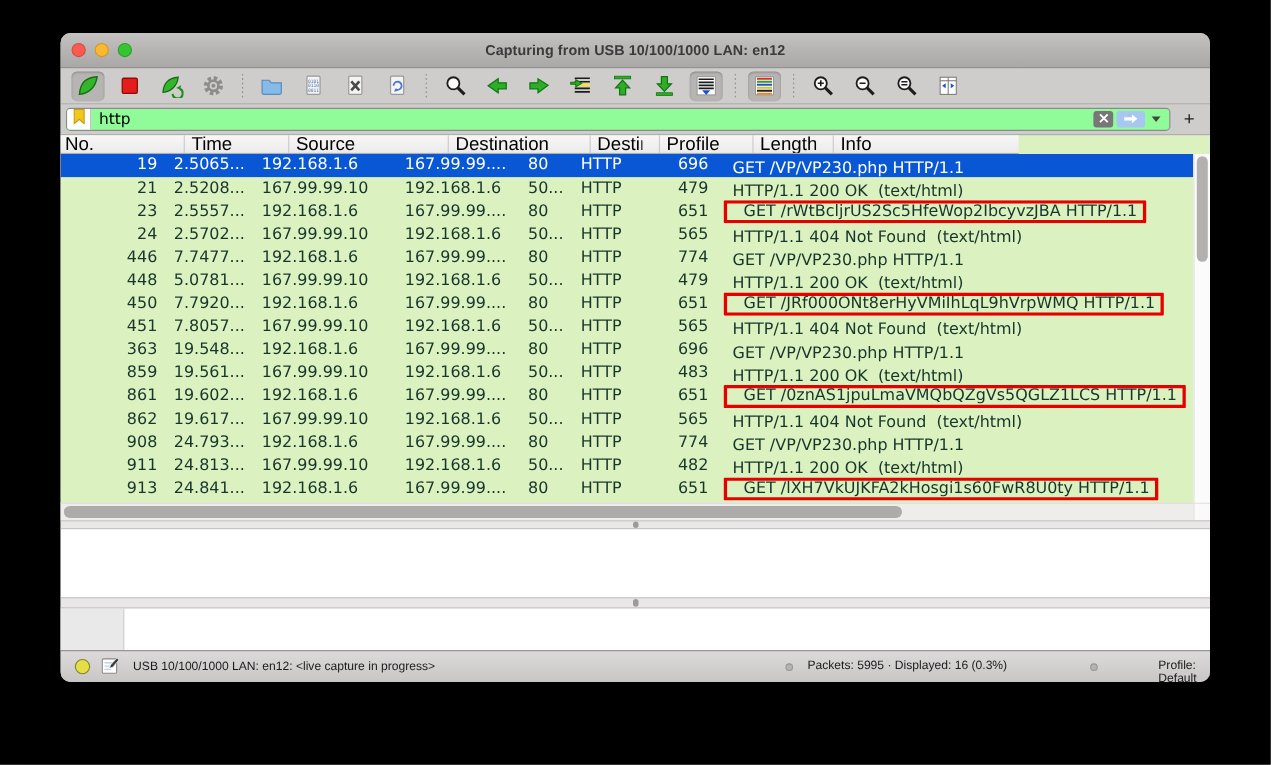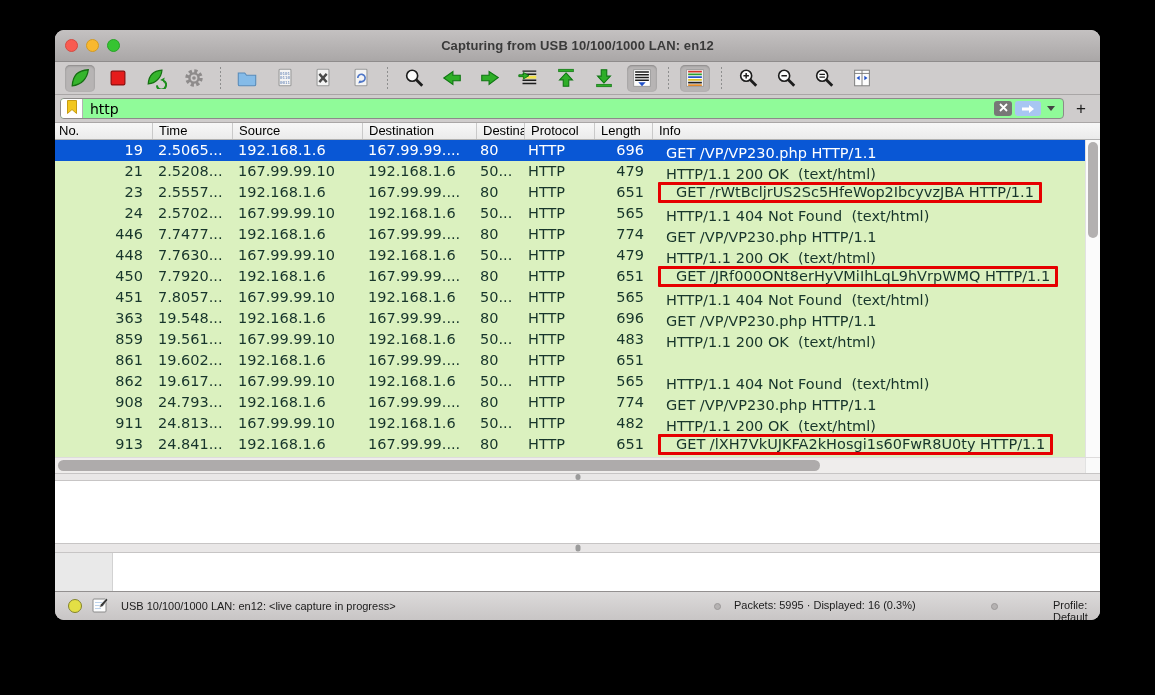--- a/index.html
+++ b/index.html
@@ -37,21 +37,21 @@
   .fclear{width:18px;height:15px;border-radius:3px;background:#777;color:#fff;display:flex;align-items:center;justify-content:center;
     font-size:11px;line-height:1;margin-right:3px;flex:0 0 18px;}
   .fapply{width:26px;height:15px;border-radius:3px;background:#a8c6f2;display:flex;align-items:center;justify-content:center;margin-right:4px;flex:0 0 26px;}
   .fcaret{width:0;height:0;border-left:4px solid transparent;border-right:4px solid transparent;border-top:5px solid #444;margin:0 8px 0 2px;flex:0 0 auto;}
   .fplus{width:22px;text-align:center;font-size:17px;color:#1b1b1b;margin-left:6px;flex:0 0 22px;}
 
   
   .list{flex:0 0 350px;display:flex;flex-direction:column;background:#dbf1bf;position:relative;}
   .grid{display:grid;grid-template-columns:97px 80px 130px 114px 48px 70px 58px minmax(0,1fr);}
   .hdr{height:17px;flex:0 0 17px;background:linear-gradient(#f7f7f7,#ebebeb);border-bottom:1px solid #b0b0b0;
-    font-size:13px;color:#000;line-height:16px;width:1045px;}
+    font-size:17px;color:#000;line-height:16px;width:871px;gap:15px;}
   .hcell{padding:0 0 0 6px;border-left:1px solid #c9c9c9;overflow:hidden;white-space:nowrap;}
   .hcell:first-child{border-left:none;padding-left:4px;}
   .rows{height:317px;flex:0 0 317px;width:1030px;overflow:hidden;position:relative;}
   .row{height:21px;font-family:"DejaVu Sans",sans-serif;font-size:14.5px;line-height:21px;color:#17352b;}
   .row.selected{background:#0957d5;color:#ffffff;}
   .cell{overflow:hidden;white-space:nowrap;padding-left:6px;}
   .cell.num{text-align:right;padding:0 9px 0 0;}
   .cell.len{text-align:right;padding:0 8px 0 0;}
   .cell.port,.cell.proto{padding-left:4px;}
   .cell.info{padding-left:6px;}
@@ -310,21 +310,21 @@
     <div class="fplus">+</div>
   </div>
 
   <div class="list">
     <div class="hdr grid">
       <div class="hcell">No.</div>
       <div class="hcell">Time</div>
       <div class="hcell">Source</div>
       <div class="hcell">Destination</div>
       <div class="hcell">Destina</div>
-      <div class="hcell">Protocol</div>
+      <div class="hcell">Profile</div>
       <div class="hcell">Length</div>
       <div class="hcell">Info</div>
     </div>
 
     <div class="rows">
 
         <div class="row grid selected">
           <div class="cell num">19</div>
           <div class="cell">2.5065...</div>
           <div class="cell">192.168.1.6</div>
@@ -374,21 +374,21 @@
           <div class="cell">192.168.1.6</div>
           <div class="cell">167.99.99....</div>
           <div class="cell port">80</div>
           <div class="cell proto">HTTP</div>
           <div class="cell len">774</div>
           <div class="cell info"><span class="info-inner">GET /VP/VP230.php HTTP/1.1</span></div>
         </div>
 
         <div class="row grid">
           <div class="cell num">448</div>
-          <div class="cell">7.7630...</div>
+          <div class="cell">5.0781...</div>
           <div class="cell">167.99.99.10</div>
           <div class="cell">192.168.1.6</div>
           <div class="cell port">50...</div>
           <div class="cell proto">HTTP</div>
           <div class="cell len">479</div>
           <div class="cell info"><span class="info-inner">HTTP/1.1 200 OK  (text/html)</span></div>
         </div>
 
         <div class="row grid flagged">
           <div class="cell num">450</div>
@@ -435,20 +435,21 @@
         </div>
 
         <div class="row grid flagged">
           <div class="cell num">861</div>
           <div class="cell">19.602...</div>
           <div class="cell">192.168.1.6</div>
           <div class="cell">167.99.99....</div>
           <div class="cell port">80</div>
           <div class="cell proto">HTTP</div>
           <div class="cell len">651</div>
+          <div class="cell info"><span class="info-inner">GET /0znAS1jpuLmaVMQbQZgVs5QGLZ1LCS HTTP/1.1</span></div>
         </div>
 
         <div class="row grid">
           <div class="cell num">862</div>
           <div class="cell">19.617...</div>
           <div class="cell">167.99.99.10</div>
           <div class="cell">192.168.1.6</div>
           <div class="cell port">50...</div>
           <div class="cell proto">HTTP</div>
           <div class="cell len">565</div>

